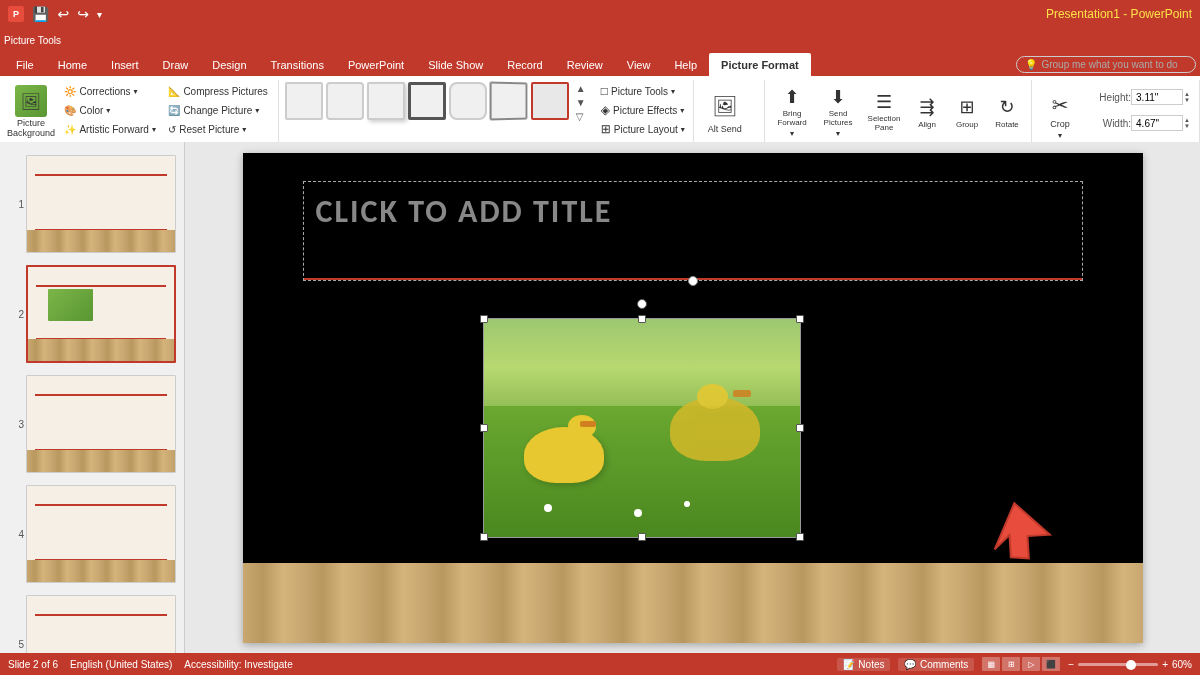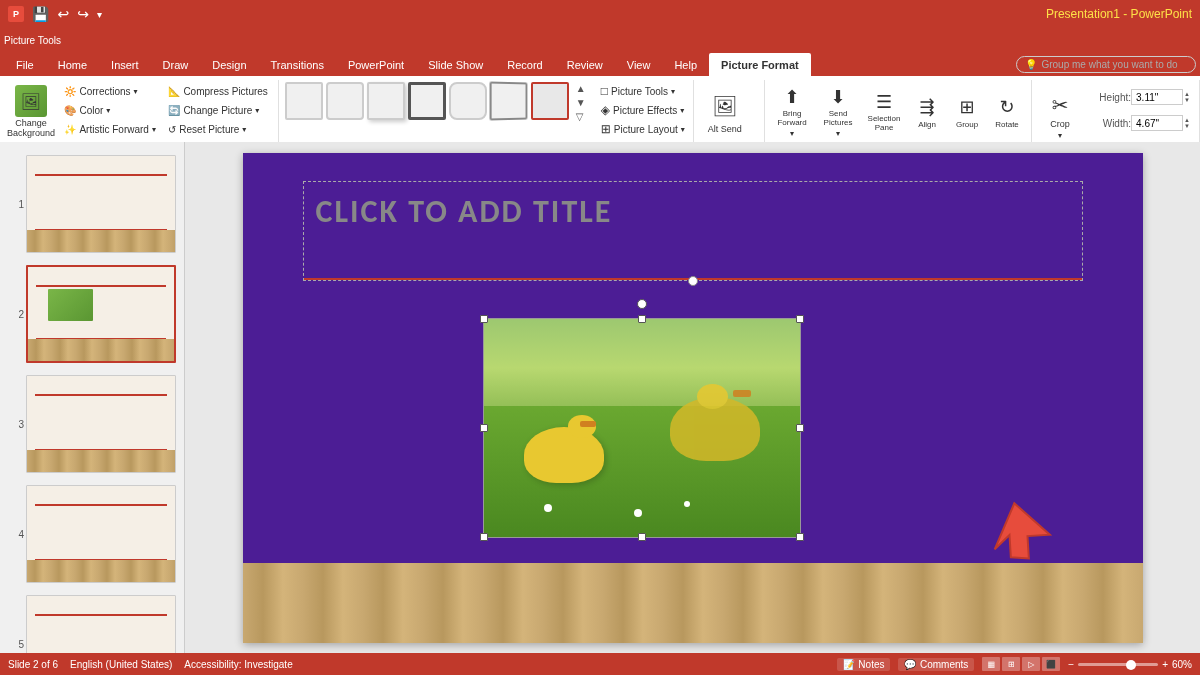--- a/index.html
+++ b/index.html
@@ -256,21 +256,21 @@
       background: #e8e8e8;
       overflow: auto;
       display: flex;
       align-items: center;
       justify-content: center;
       padding: 20px;
     }
     .slide-canvas {
       width: 900px;
       height: 490px;
-      background: #4c1d95;
+      background: #000000;
       position: relative;
       box-shadow: 0 2px 8px rgba(0,0,0,0.3);
       overflow: hidden;
       flex-shrink: 0;
     }
     .slide-wood-floor {
       position: absolute;
       bottom: 0;
       left: 0;
       right: 0;
@@ -516,21 +516,21 @@
     <span style="color:#aaa;font-size:10px;">Group me what you want to do</span>
   </div>
 </div>
 
 <div class="ribbon-content">
 
   <div class="ribbon-group">
     <div class="ribbon-group-content">
       <div class="ribbon-btn-large">
         <div style="width:32px;height:32px;background:linear-gradient(135deg,#7ab648,#5a9632);border-radius:3px;display:flex;align-items:center;justify-content:center;font-size:16px;">🖼</div>
-        <span style="font-size:9px;line-height:1.1;text-align:center;">Change Background</span>
+        <span style="font-size:9px;line-height:1.1;text-align:center;">Picture Background</span>
       </div>
       <div class="ribbon-col">
         <div class="ribbon-btn-small">
           <span>🔆</span>
           <span>Corrections</span>
           <span style="font-size:8px;">▾</span>
         </div>
         <div class="ribbon-btn-small">
           <span>🎨</span>
           <span>Color</span>

